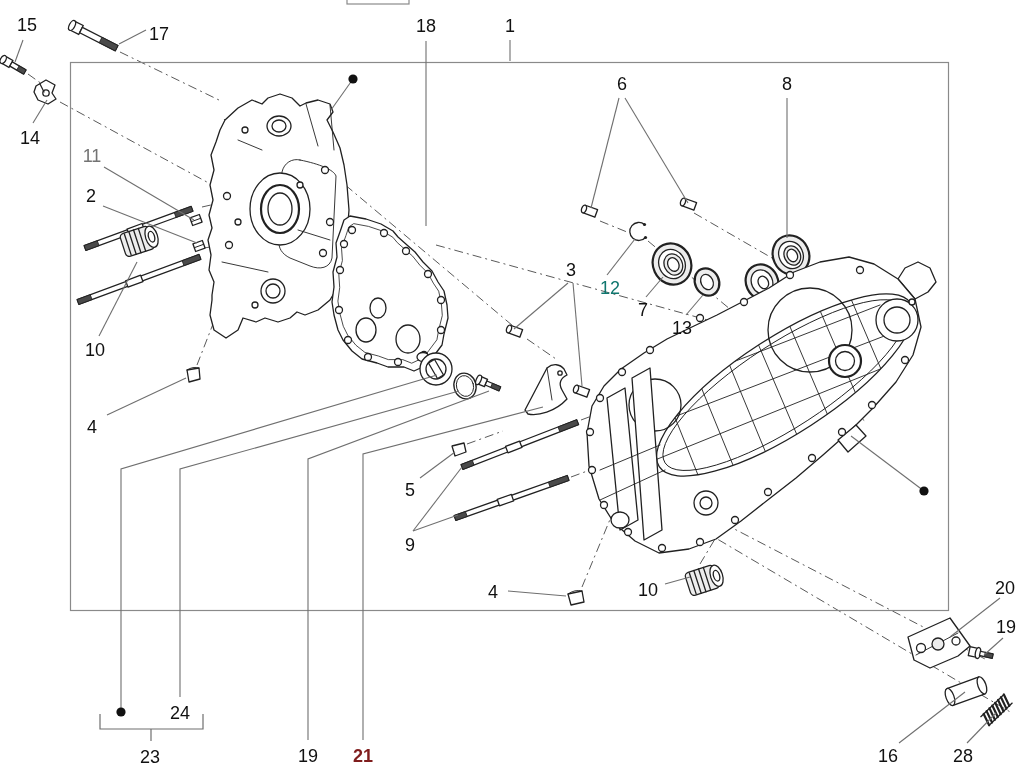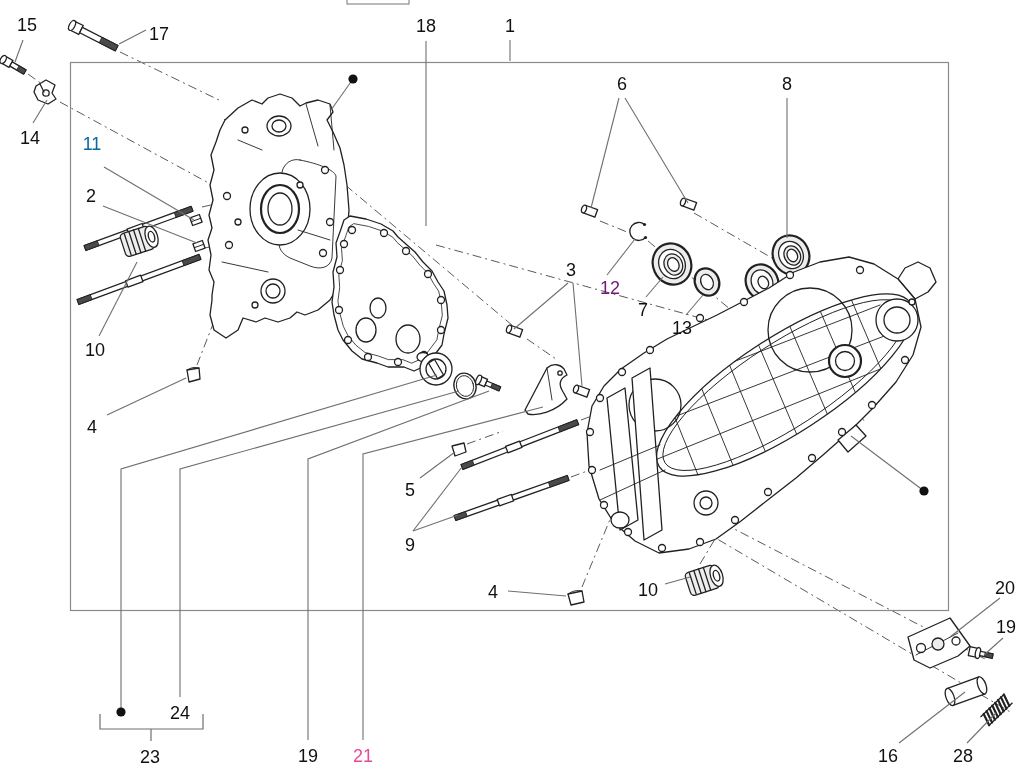--- a/index.html
+++ b/index.html
@@ -367,38 +367,38 @@
         <circle cx="353" cy="79" r="4.6" fill="#111"></circle>
         <circle cx="924" cy="491" r="4.6" fill="#111"></circle>
         <circle cx="121" cy="712" r="4.6" fill="#111"></circle>
       </g>
 </svg>
 
 <div id="label-layer">
       <div class="callout" style="left: 27px; top: 25px; color: rgb(17, 17, 17);">15</div>
       <div class="callout" style="left: 159px; top: 26px; color: rgb(17, 17, 17); margin-top: 8px;">17</div>
       <div class="callout" style="left: 30px; top: 138px; color: rgb(17, 17, 17);">14</div>
-      <div class="callout" style="left: 92px; top: 144px; color: #0369a1;">11</div>
+      <div class="callout" style="left: 92px; top: 156px; color: #737373;">11</div>
       <div class="callout" style="left: 91px; top: 196px; color: rgb(17, 17, 17);">2</div>
       <div class="callout" style="left: 95px; top: 350px; color: rgb(17, 17, 17);">10</div>
       <div class="callout" style="left: 92px; top: 427px; color: rgb(17, 17, 17);">4</div>
       <div class="callout" style="left: 426px; top: 26px; color: rgb(17, 17, 17);">18</div>
       <div class="callout" style="left: 510px; top: 26px; color: rgb(17, 17, 17);">1</div>
       <div class="callout" style="left: 622px; top: 84px; color: rgb(17, 17, 17);">6</div>
       <div class="callout" style="left: 787px; top: 84px; color: rgb(17, 17, 17);">8</div>
       <div class="callout" style="left: 571px; top: 270px; color: rgb(17, 17, 17);">3</div>
-      <div class="callout" style="left: 610px; top: 288px; color: #701a75;">12</div>
+      <div class="callout" style="left: 610px; top: 288px; color: #0f766e;">12</div>
       <div class="callout" style="left: 643px; top: 310px; color: rgb(17, 17, 17);">7</div>
       <div class="callout" style="left: 682px; top: 328px; color: rgb(17, 17, 17);">13</div>
       <div class="callout" style="left: 410px; top: 490px; color: rgb(17, 17, 17);">5</div>
       <div class="callout" style="left: 410px; top: 545px; color: rgb(17, 17, 17);">9</div>
       <div class="callout" style="left: 493px; top: 592px; color: rgb(17, 17, 17);">4</div>
       <div class="callout" style="left: 648px; top: 590px; color: rgb(17, 17, 17);">10</div>
       <div class="callout" style="left: 1005px; top: 588px; color: rgb(17, 17, 17);">20</div>
       <div class="callout" style="left: 1006px; top: 627px; color: rgb(17, 17, 17);">19</div>
       <div class="callout" style="left: 888px; top: 756px; color: rgb(17, 17, 17);">16</div>
       <div class="callout" style="left: 963px; top: 756px; color: rgb(17, 17, 17);">28</div>
       <div class="callout" style="left: 150px; top: 757px; color: rgb(17, 17, 17);">23</div>
       <div class="callout" style="left: 180px; top: 713px; color: rgb(17, 17, 17);">24</div>
       <div class="callout" style="left: 308px; top: 756px; color: rgb(17, 17, 17);">19</div>
-      <div class="callout" style="left: 363px; top: 756px; color: #ec4899;">21</div>
+      <div class="callout" style="left: 363px; top: 756px; color: #7f1d1d; font-weight: bold;">21</div>
     </div>
 </div>
 
 </body></html>

